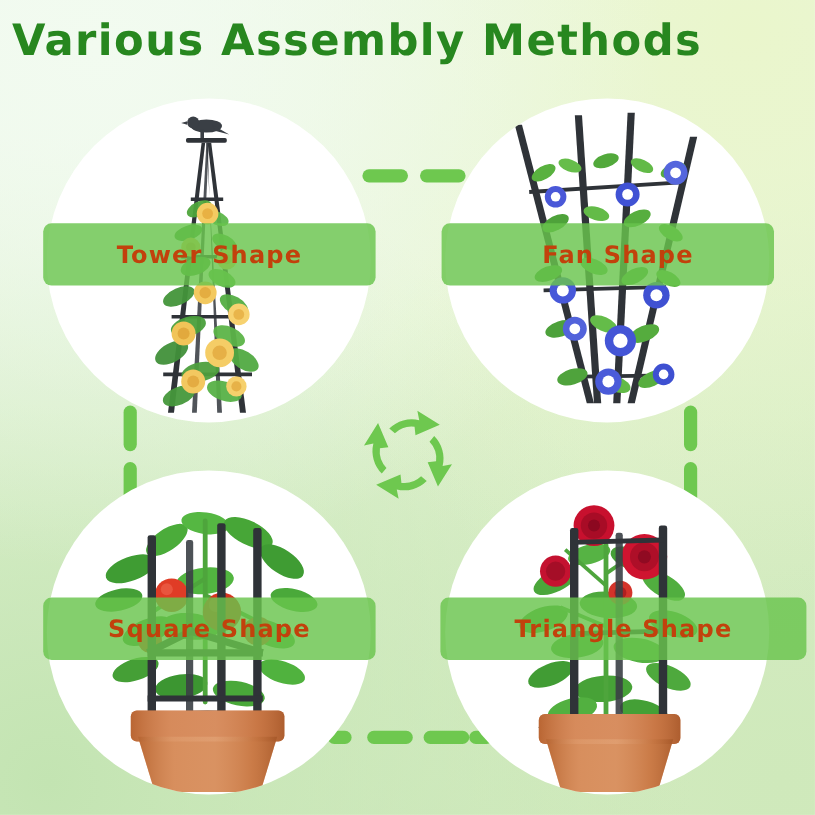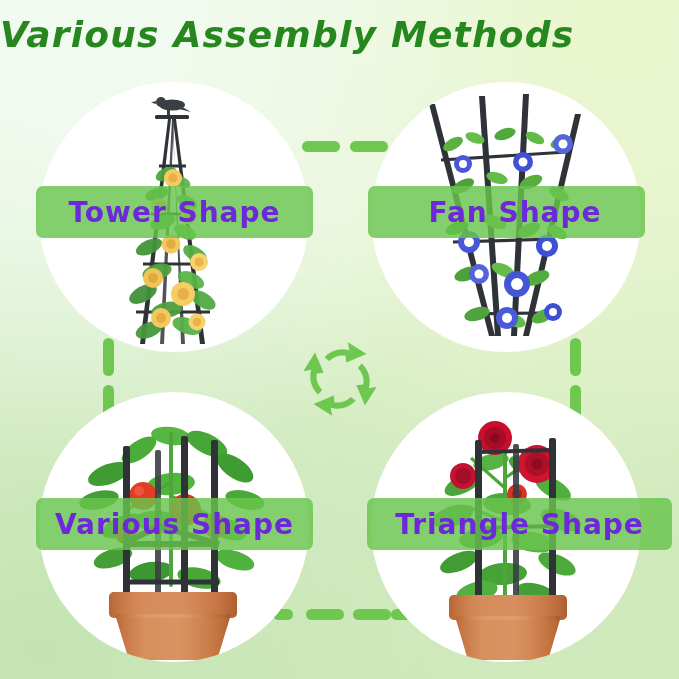--- a/index.html
+++ b/index.html
@@ -18,30 +18,29 @@
       radial-gradient(ellipse 115% 115% at 92% 4%, #eaf6cc 0%, rgba(234,246,204,0) 62%),
       radial-gradient(ellipse 120% 120% at 6% 96%, #c3e4b2 0%, rgba(195,228,178,0) 66%),
       radial-gradient(ellipse 120% 120% at 96% 96%, #cfe9bb 0%, rgba(207,233,187,0) 64%),
       linear-gradient(160deg, #eef8ee 0%, #e7f5d9 42%, #d3ebc0 100%);
   }
 
   
   .title {
     position: absolute;
     top: 14px;
-    left: 0;
+    left: 10px;
     width: 542px;
     text-align: center;
     font-size: 36px;
     font-weight: bold;
     letter-spacing: 1.2px;
     color: #27871f;
     font-family: "DejaVu Sans", sans-serif;
     white-space: nowrap;
-    font-style: italic;
   }
 
   
   .dash {
     position: absolute;
     background: #6ec84f;
     border-radius: 9px;
   }
   .dash.h { width: 38px; height: 11px; }
   .dash.v { width: 11px; height: 38px; }
@@ -67,22 +66,22 @@
   .banner {
     position: absolute;
     height: 52px;
     background: rgba(105, 197, 77, 0.82);
     border-radius: 7px;
     display: flex;
     align-items: center;
     justify-content: center;
   }
   .banner span {
-    color: #6d28d9;
-    font-size: 28px;
+    color: #c2410c;
+    font-size: 20px;
     font-weight: bold;
     letter-spacing: 1px;
     font-family: "DejaVu Sans", sans-serif;
     white-space: nowrap;
   }
   .banner.tl { left: 36px;  top: 186px; width: 277px; }
   .banner.tr { left: 368px; top: 186px; width: 277px; padding-left: 17px; }
   .banner.bl { left: 36px;  top: 498px; width: 277px; }
   .banner.br { left: 356px; top: 498px; width: 305px; margin-left: 11px; }
 
@@ -373,21 +372,21 @@
   </div>
 </div>
 
 <div class="banner tl">
   <span>Tower Shape</span>
 </div>
 <div class="banner tr">
   <span>Fan Shape</span>
 </div>
 <div class="banner bl">
-  <span>Various Shape</span>
+  <span>Square Shape</span>
 </div>
 <div class="banner br">
   <span>Triangle Shape</span>
 </div>
 
 <div class="cycle">
   <svg width="78" height="78" viewBox="0 0 100 100">
     <g fill="#6ec84f">
 
       <path d="M30 22

